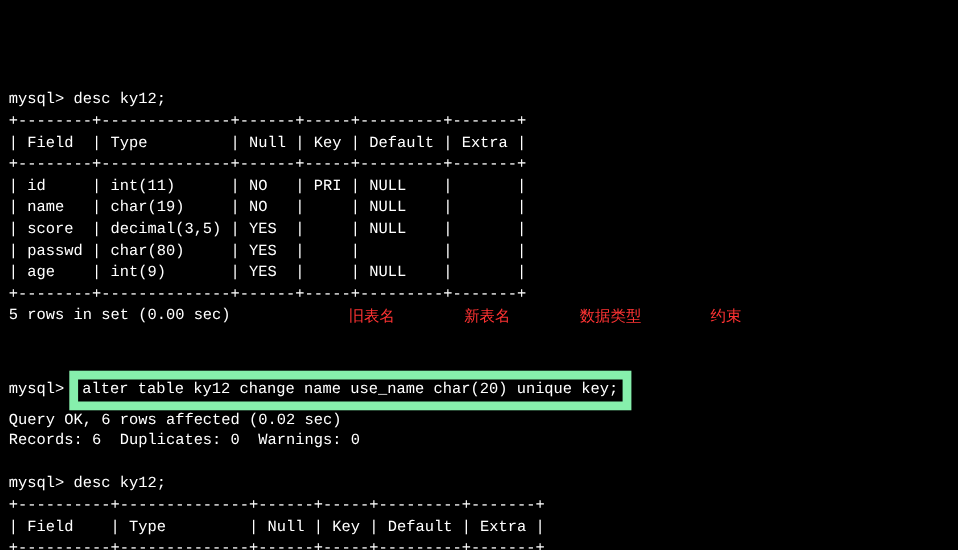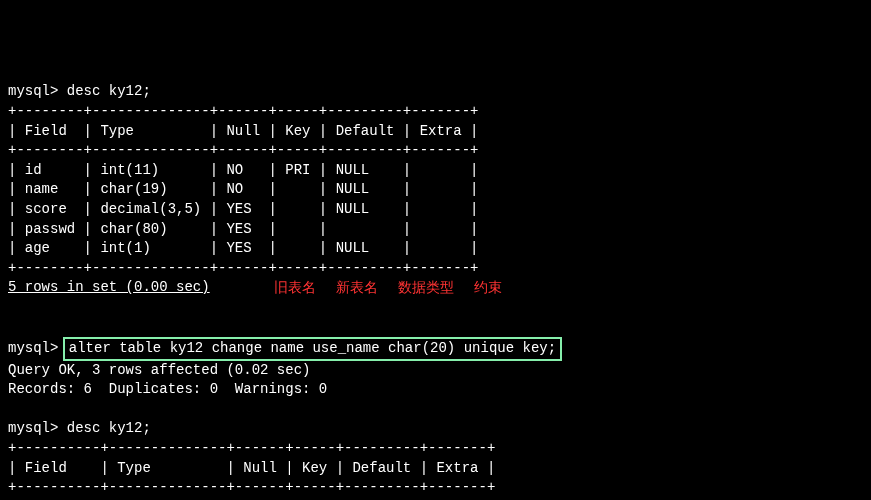--- a/index.html
+++ b/index.html
@@ -13,60 +13,60 @@
       font-family: 'Courier New', Consolas, monospace;
       font-size: 14px;
       line-height: 1.4;
       padding: 4px 8px;
       white-space: pre;
       width: 871px;
       height: 500px;
       overflow: hidden;
     }
     .highlight-box {
-      border: 2px solid #86efac;
+      border: 8px solid #86efac;
       display: inline-block;
       padding: 0 4px;
       margin-left: -4px;
     }
     .annotation-row {
       position: relative;
-      text-decoration: underline;
     }
     .annotations {
       position: absolute;
       left: 266px;
       top: 0;
       color: #ff3333;
       font-family: 'SimSun', 'Microsoft YaHei', sans-serif;
       font-size: 14px;
     }
     .annotations span {
       margin-right: 20px;
+      margin-left: 43px;
     }
   </style>
 </head>
 <body>
 
 
 
 <div><span>mysql&gt; desc ky12;</span>
 <span>+--------+--------------+------+-----+---------+-------+</span>
 <span>| Field  | Type         | Null | Key | Default | Extra |</span>
 <span>+--------+--------------+------+-----+---------+-------+</span>
 <span>| id     | int(11)      | NO   | PRI | NULL    |       |</span>
 <span>| name   | char(19)     | NO   |     | NULL    |       |</span>
 <span>| score  | decimal(3,5) | YES  |     | NULL    |       |</span>
 <span>| passwd | char(80)     | YES  |     |         |       |</span>
-<span>| age    | int(1)       | YES  |     | NULL    |       |</span>
+<span>| age    | int(9)       | YES  |     | NULL    |       |</span>
 <span>+--------+--------------+------+-----+---------+-------+</span>
 <div class="annotation-row"><span>5 rows in set (0.00 sec)</span><div class="annotations"><span>旧表名</span><span>新表名</span><span>数据类型</span><span>约束</span></div></div>
 
 <span>mysql&gt; </span><span class="highlight-box">alter table ky12 change name use_name char(20) unique key;</span>
-<span>Query OK, 3 rows affected (0.02 sec)</span>
+<span>Query OK, 6 rows affected (0.02 sec)</span>
 <span>Records: 6  Duplicates: 0  Warnings: 0</span>
 
 <span>mysql&gt; desc ky12;</span>
 <span>+----------+--------------+------+-----+---------+-------+</span>
 <span>| Field    | Type         | Null | Key | Default | Extra |</span>
 <span>+----------+--------------+------+-----+---------+-------+</span>
 <span>| id       | int(11)      | NO   | PRI | NULL    |       |</span>
 
 
 

